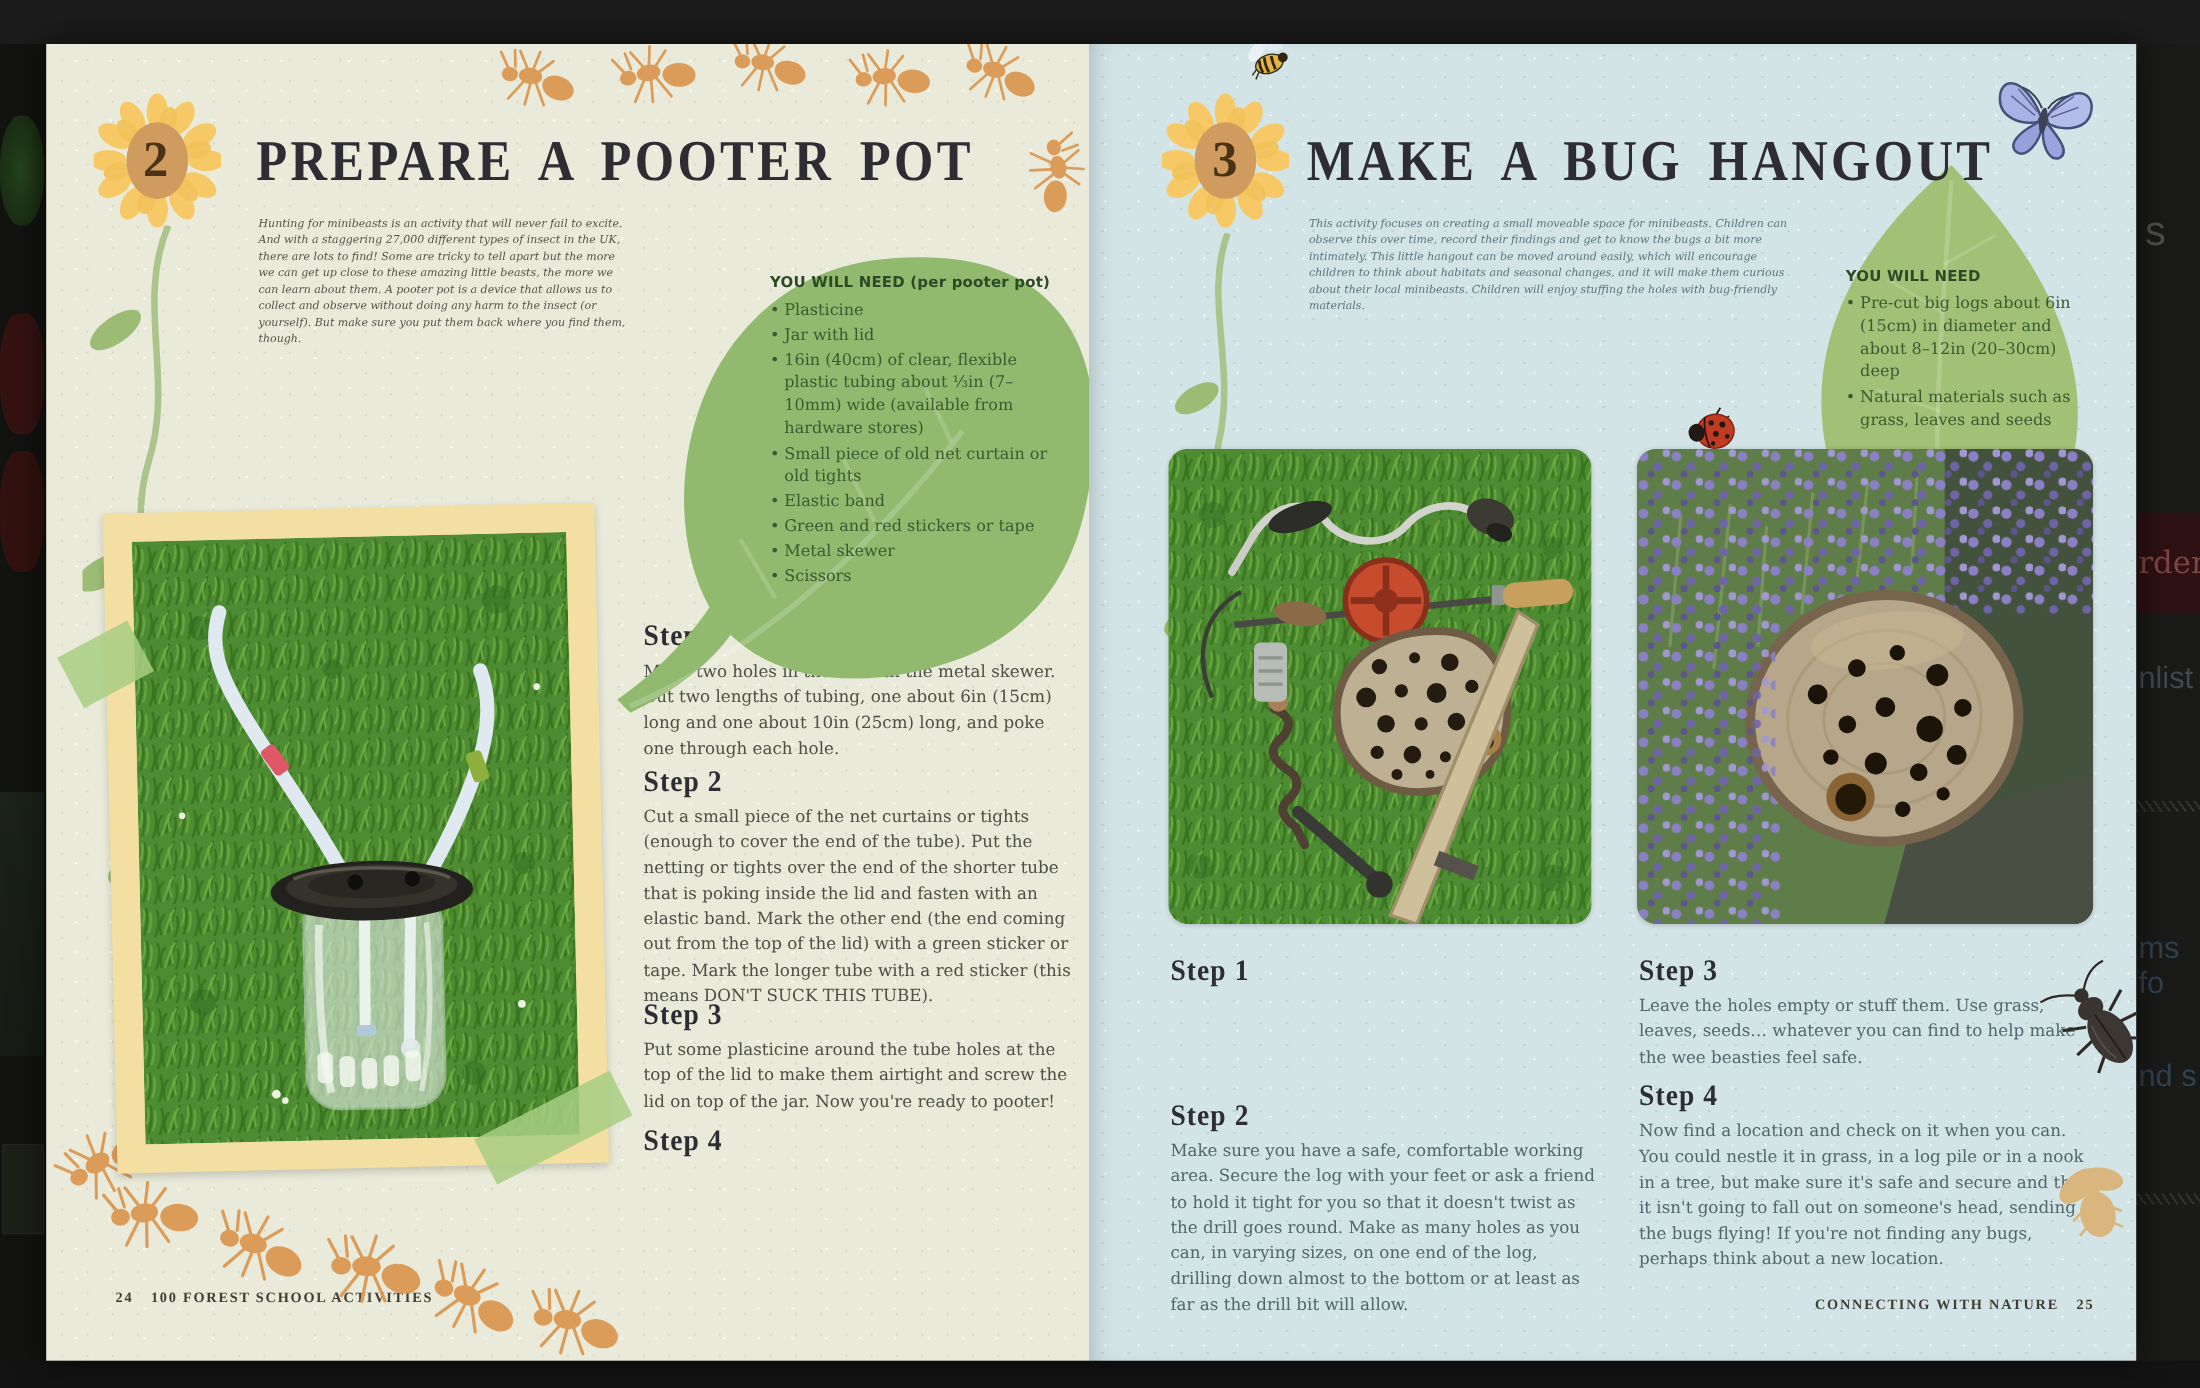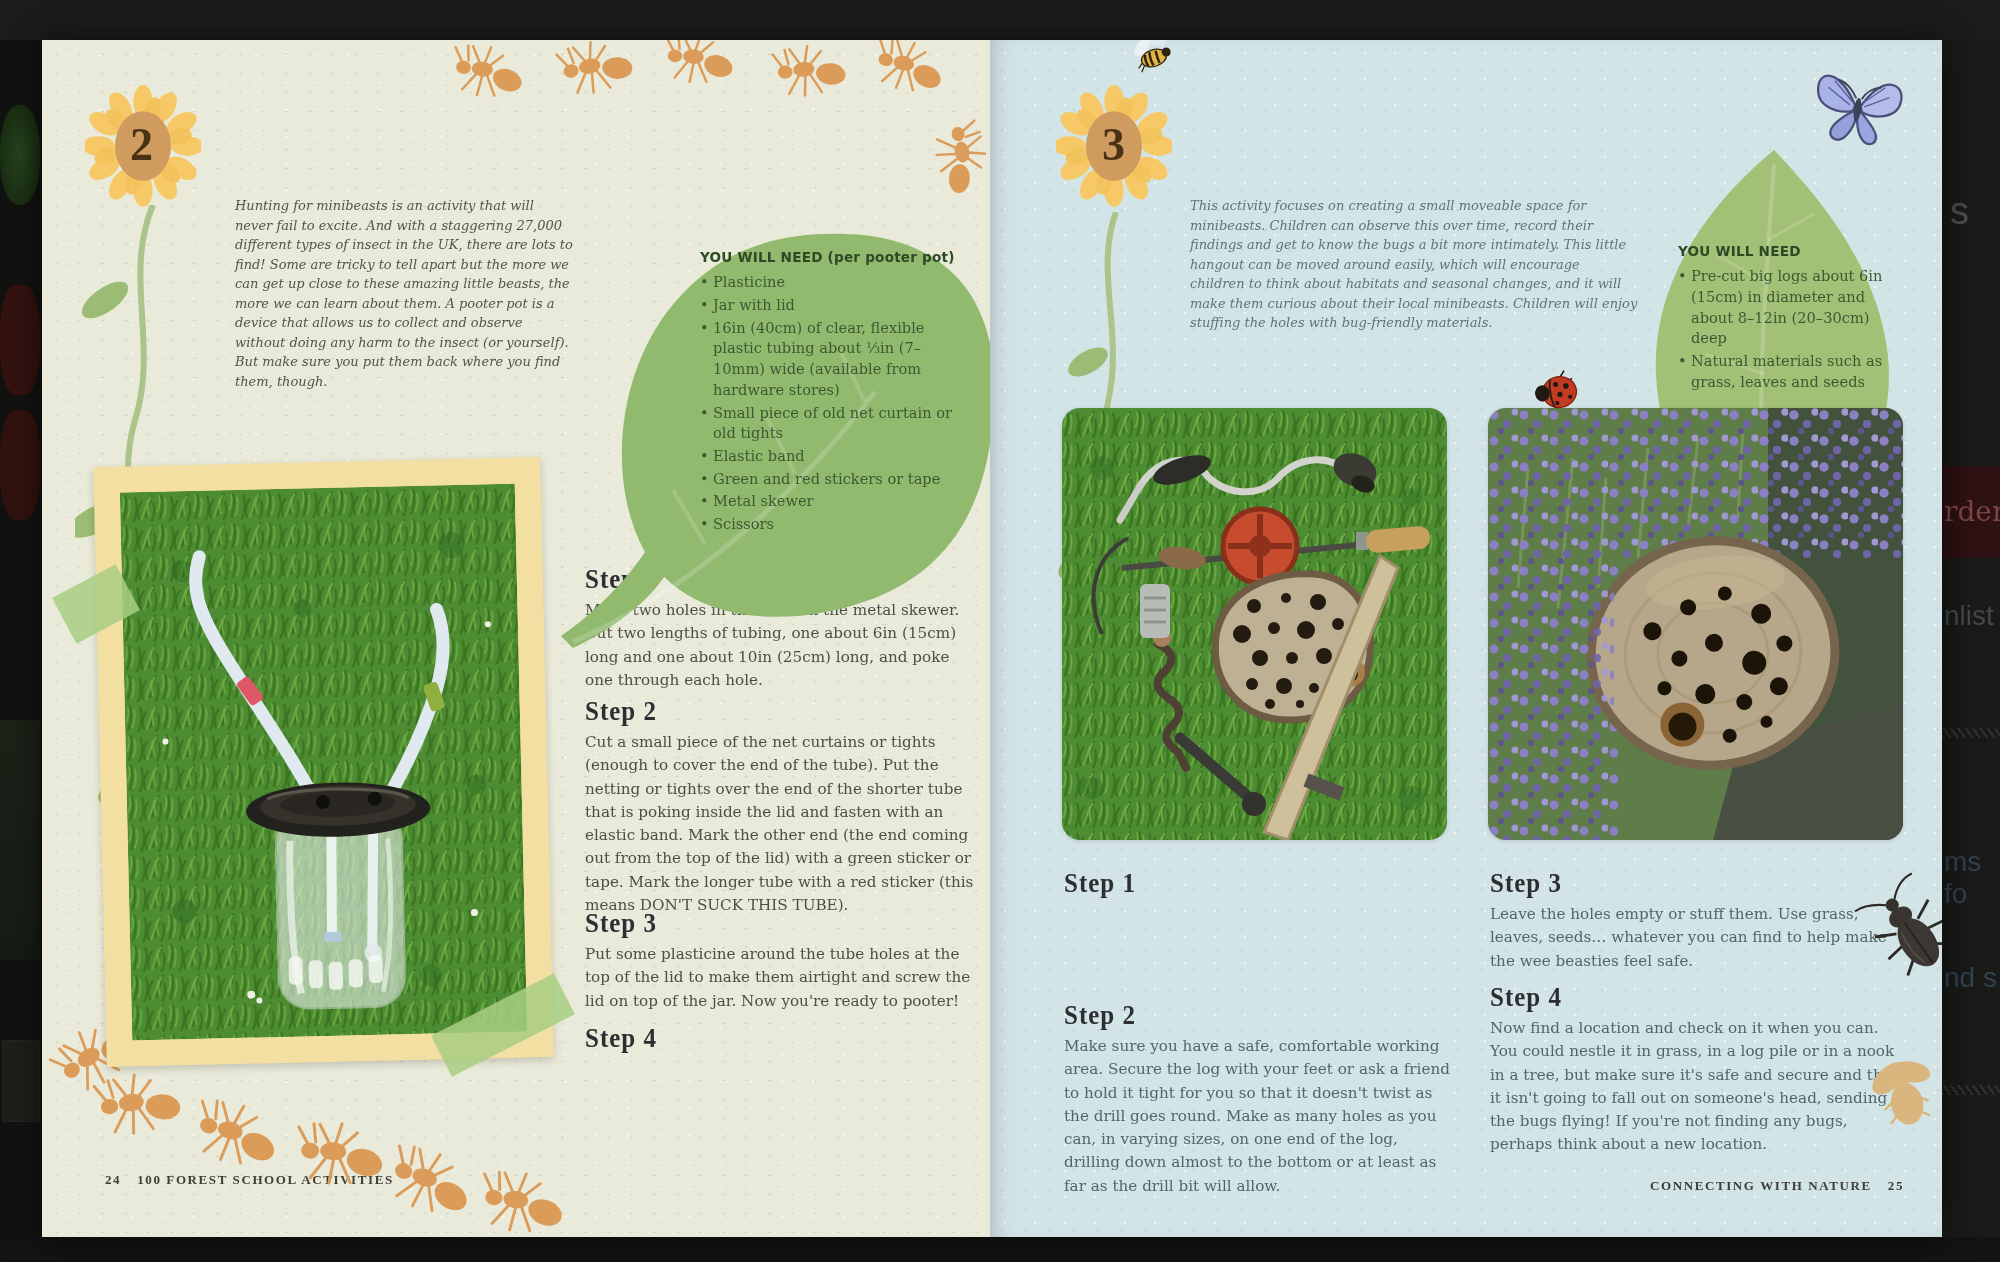--- a/index.html
+++ b/index.html
@@ -33,21 +33,21 @@
   .page-right{left:948px;width:952px;background-color:#d3e4e7;
     background-image:radial-gradient(rgba(168,198,203,.5) 1px,transparent 1.3px),
                      radial-gradient(rgba(255,255,255,.6) 1px,transparent 1.3px);
     background-size:24px 20px,30px 26px;
     box-shadow:inset 16px 0 24px -16px rgba(0,0,0,.25);}
 
   
   .display{font-family:"Liberation Serif",serif;font-weight:700;color:#2d2d33;}
   .title{font-size:46px;letter-spacing:3px;word-spacing:9px;white-space:nowrap;
          display:inline-block;transform:scaleY(1.14);transform-origin:left top;}
-  .intro{font-family:"DejaVu Serif",serif;font-style:italic;font-size:13px;line-height:1.5;}
+  .intro{font-family:"DejaVu Serif",serif;font-style:italic;font-size:10px;line-height:1.5;}
   .intro-left{color:#53544b;}
   .intro-right{color:#5a757c;}
   .step{position:absolute;}
   .step-label{font-family:"Liberation Serif",serif;font-weight:700;font-size:25px;
               letter-spacing:1px;color:#2d2d34;display:inline-block;transform:scaleY(1.08);
               transform-origin:left top;}
   .step-text{font-size:15.2px;line-height:1.53;margin-top:7px;}
   .step-text-left{color:#4c4f46;}
   .step-text-right{color:#51666b;}
   .leaf-text{position:absolute;color:#3a5a31;font-size:14.6px;line-height:1.42;z-index:4;}
@@ -235,20 +235,23 @@
           <use href="#flowerSym"></use>
         </svg>
       <div class="flower-num" style="left:88px;top:78px;">2</div>
       <svg class="deco z1" style="left:33px;top:165px;width:130px;height:690px;" viewBox="0 0 130 690">
         <path d="M78,0 C48,70 84,140 60,215 C38,288 76,350 56,430 C40,500 66,570 52,650" stroke="#abc48b" stroke-width="6" fill="none"></path>
         <ellipse cx="30" cy="95" rx="27" ry="12" fill="#9cbb74" transform="rotate(-35 30 95)"></ellipse>
         <ellipse cx="20" cy="315" rx="29" ry="13" fill="#9cbb74" transform="rotate(-28 20 315)"></ellipse>
         <ellipse cx="52" cy="585" rx="30" ry="14" fill="#9cbb74" transform="rotate(-18 52 585)"></ellipse>
       </svg>
 
+      <div class="abs" style="left:191px;top:76px;z-index:4;">
+        <span class="display title">PREPARE A POOTER POT</span>
+      </div>
       <div class="abs intro intro-left" style="left:193px;top:156px;width:338px;z-index:4;">Hunting for minibeasts is an activity that will never fail to excite. And with a staggering 27,000 different types of insect in the UK, there are lots to find! Some are tricky to tell apart but the more we can get up close to these amazing little beasts, the more we can learn about them. A pooter pot is a device that allows us to collect and observe without doing any harm to the insect (or yourself). But make sure you put them back where you find them, though.</div>
 
       <svg class="deco z2" style="left:503px;top:182px;width:455px;height:440px;" viewBox="0 0 455 440">
         <path d="M300,12 C395,14 448,70 449,160 C450,260 420,340 330,376 C240,410 140,400 100,330 C62,262 70,150 130,80 C175,28 230,10 300,12 Z" fill="#92ba6f"></path>
         <path d="M100,330 C80,360 48,392 16,414 L28,426 C70,406 102,380 120,354 Z" fill="#92ba6f"></path>
         <path d="M28,420 C120,380 230,300 330,170" stroke="#ffffff" stroke-width="5" fill="none" opacity=".18"></path>
         <path d="M160,322 L128,268 M250,252 L222,196 M320,180 L296,130" stroke="#ffffff" stroke-width="4" fill="none" opacity=".15"></path>
       </svg>
       <div class="leaf-text" style="left:658px;top:208px;width:272px;">
         <div class="leaf-head">YOU WILL NEED (per pooter pot)</div>
@@ -365,20 +368,23 @@
       <svg class="deco z1" style="left:68px;top:172px;width:120px;height:470px;" viewBox="0 0 120 470">
         <path d="M58,0 C36,60 66,120 50,190 C38,250 60,310 48,380 C42,420 52,450 46,468" stroke="#abc48b" stroke-width="6" fill="none"></path>
         <ellipse cx="30" cy="150" rx="22" ry="11" fill="#9cbb74" transform="rotate(-30 30 150)"></ellipse>
         <ellipse cx="28" cy="350" rx="30" ry="14" fill="#9cbb74" transform="rotate(-26 28 350)"></ellipse>
       </svg>
 
       <svg class="deco z2" style="left:818px;top:22px;width:100px;height:88px;transform:rotate(8deg)">
           <use href="#bflySym"></use>
         </svg>
 
+      <div class="abs" style="left:198px;top:76px;z-index:4;">
+        <span class="display title">MAKE A BUG HANGOUT</span>
+      </div>
       <div class="abs intro intro-right" style="left:200px;top:156px;width:448px;z-index:4;">This activity focuses on creating a small moveable space for minibeasts. Children can observe this over time, record their findings and get to know the bugs a bit more intimately. This little hangout can be moved around easily, which will encourage children to think about habitats and seasonal changes, and it will make them curious about their local minibeasts. Children will enjoy stuffing the holes with bug-friendly materials.</div>
 
       <svg class="deco z2" style="left:656px;top:104px;width:260px;height:372px;" viewBox="0 0 260 372">
         <path d="M128,6 C172,52 232,122 242,212 C250,300 205,360 130,366 C60,371 14,318 10,230 C6,140 60,62 128,6 Z" fill="#a3c176"></path>
         <path d="M128,20 C120,140 110,250 118,352" stroke="#ffffff" stroke-width="4" fill="none" opacity=".18"></path>
         <path d="M120,140 L70,110 M118,230 L60,210 M122,300 L180,280 M122,96 L168,70" stroke="#ffffff" stroke-width="3" fill="none" opacity=".15"></path>
       </svg>
       <div class="leaf-text" style="left:688px;top:158px;width:214px;margin-top:44px;">
         <div class="leaf-head">YOU WILL NEED</div>
         <div class="leaf-item">Pre-cut big logs about 6in (15cm) in diameter and about 8–12in (20–30cm) deep</div>

